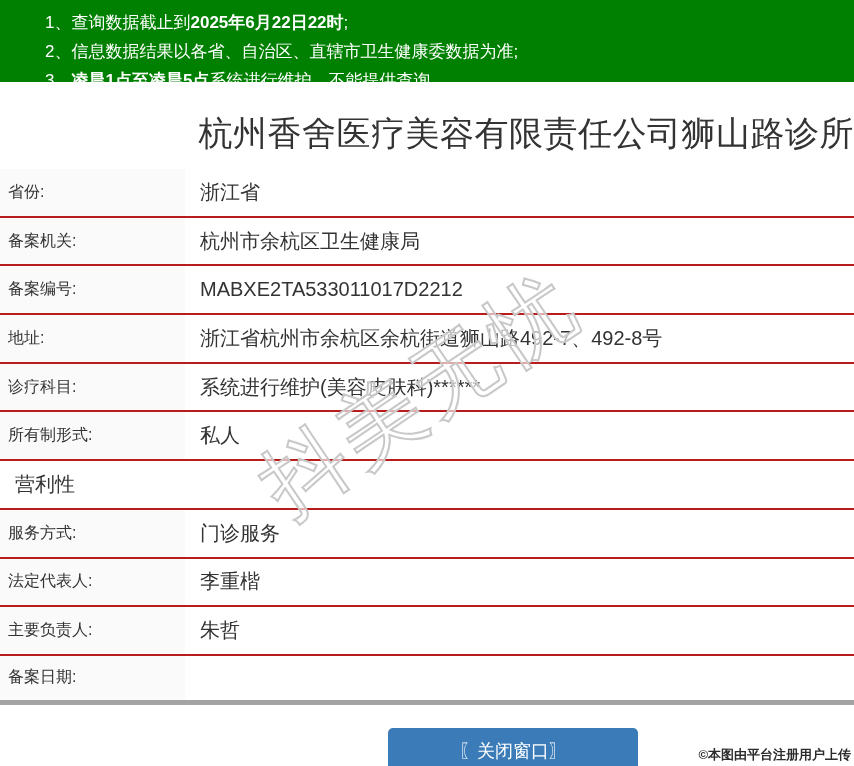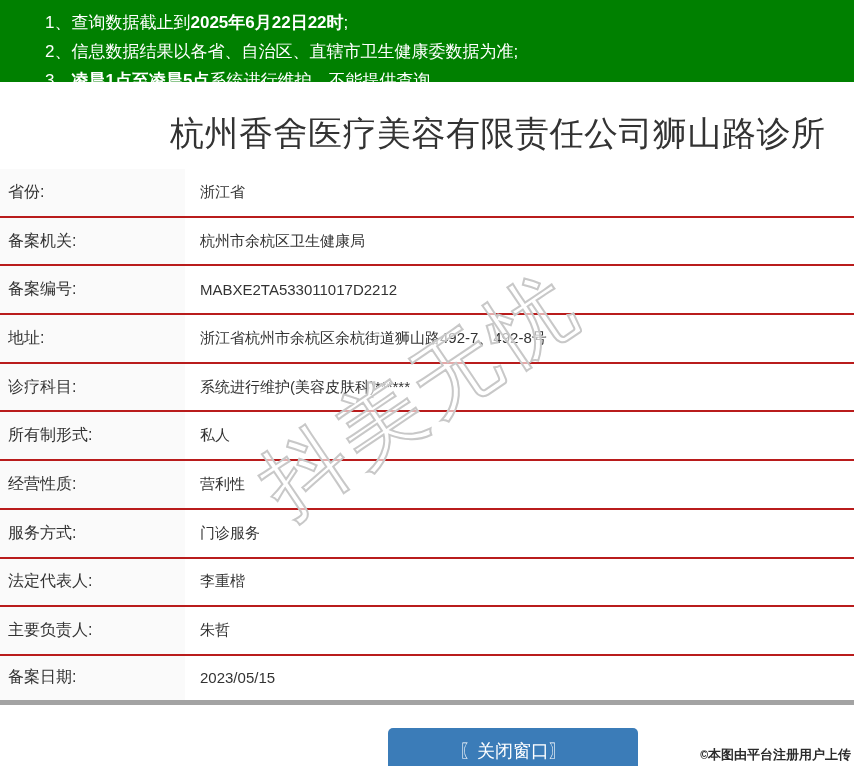--- a/index.html
+++ b/index.html
@@ -25,20 +25,21 @@
   }
   .notice-item b { font-weight: 700; }
   
   .page-title {
     margin: 29px 0 12px 170px;
     font-size: 34px;
     font-weight: 400;
     color: #333333;
     white-space: nowrap;
     letter-spacing: 0.5px;
+    text-align: right;
   }
   
   .info-table { width: 854px; }
   .row {
     display: flex;
     height: 48.7px;
     border-bottom: 2px solid #b91c1c;
   }
   .row.last { border-bottom: 5px solid #a3a3a3; }
   .cell-label {
@@ -49,21 +50,21 @@
     padding-left: 8px;
     font-size: 16px;
     color: #333333;
     flex-shrink: 0;
   }
   .cell-value {
     flex: 1;
     display: flex;
     align-items: center;
     padding-left: 15px;
-    font-size: 15px;
+    font-size: 20px;
     color: #333333;
     white-space: nowrap;
   }
   
   .watermark {
     position: absolute;
     left: 238px;
     top: 330px;
     width: 390px;
     transform: rotate(-34deg);
@@ -100,21 +101,20 @@
     font-size: 13px;
     font-weight: 700;
     color: #2b2b2b;
     text-shadow:
       -1px -1px 0 #ffffff, 1px -1px 0 #ffffff,
       -1px  1px 0 #ffffff, 1px  1px 0 #ffffff,
        0   -1px 0 #ffffff, 0    1px 0 #ffffff,
       -1px  0   0 #ffffff, 1px  0   0 #ffffff;
     z-index: 7;
     white-space: nowrap;
-    font-family: Liberation Mono, monospace;
   }
 </style>
 </head>
 <body>
 
 <div class="notice-bar">
   <div>
       <div class="notice-item"><span>1、查询数据截止到</span><b>2025年6月22日22时</b><span>;</span></div>
       <div class="notice-item"><span>2、信息数据结果以各省、自治区、直辖市卫生健康委数据为准;</span></div>
       <div class="notice-item"><span>3、</span><b>凌晨1点至凌晨5点</b><span>系统进行维护，不能提供查询。</span></div>
@@ -142,38 +142,36 @@
     </div>
     <div class="row">
       <div class="cell-label">诊疗科目:</div>
       <div class="cell-value">系统进行维护(美容皮肤科)******</div>
     </div>
     <div class="row">
       <div class="cell-label">所有制形式:</div>
       <div class="cell-value">私人</div>
     </div>
     <div class="row">
-      <div class="cell-label">经营性质:</div>
       <div class="cell-value">营利性</div>
     </div>
     <div class="row">
       <div class="cell-label">服务方式:</div>
       <div class="cell-value">门诊服务</div>
     </div>
     <div class="row">
       <div class="cell-label">法定代表人:</div>
       <div class="cell-value">李重楷</div>
     </div>
     <div class="row">
       <div class="cell-label">主要负责人:</div>
       <div class="cell-value">朱哲</div>
     </div>
     <div class="row last">
       <div class="cell-label">备案日期:</div>
-      <div class="cell-value">2023/05/15</div>
     </div>
   </div>
 
 <div class="watermark">抖美无忧</div>
 
 <button class="close-button">〖关闭窗口〗</button>
 
 <div class="upload-credit">©本图由平台注册用户上传</div>
 
 </body></html>

